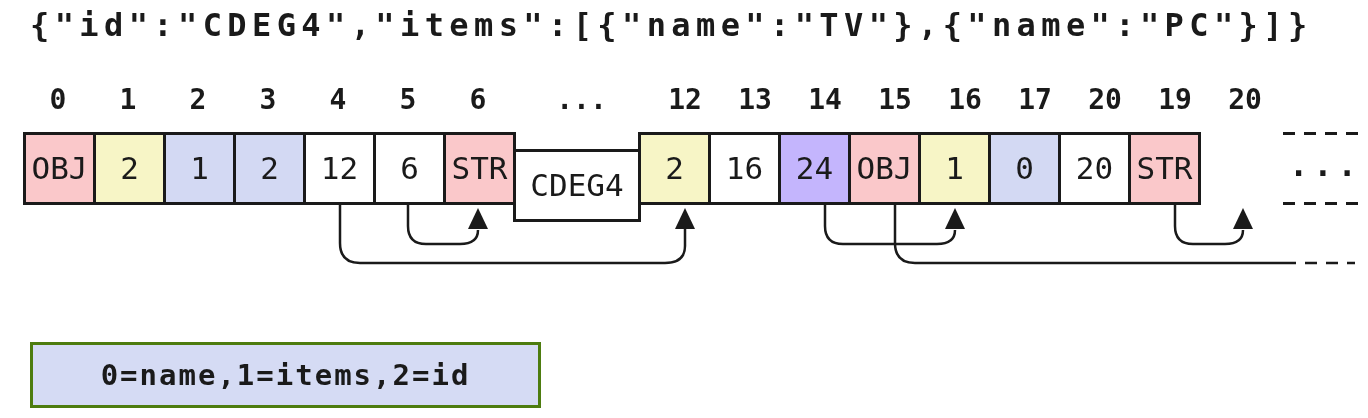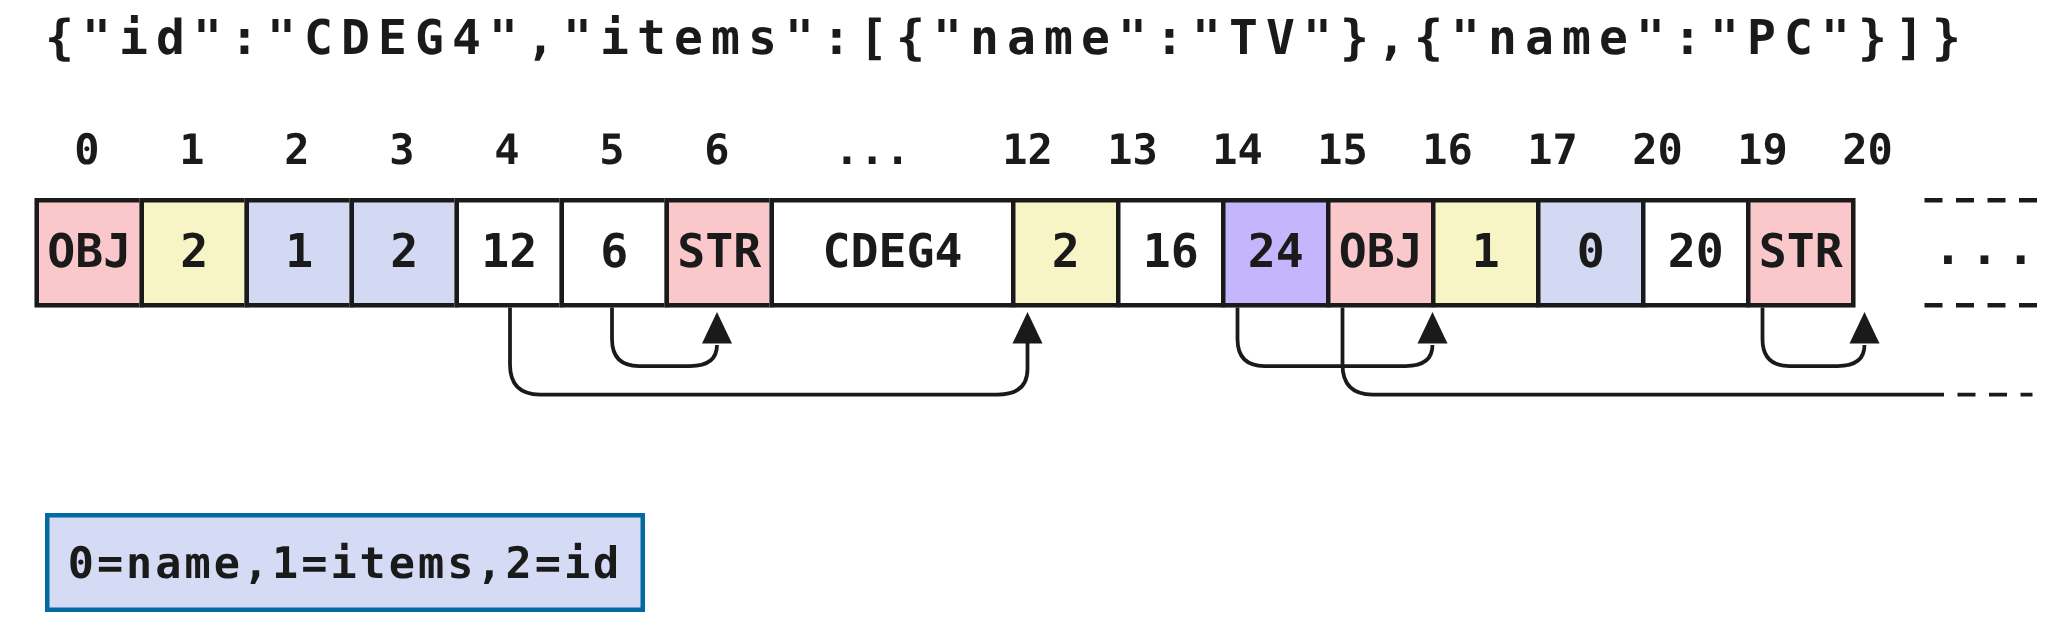--- a/index.html
+++ b/index.html
@@ -15,37 +15,37 @@
     position:absolute;left:23px;top:86px;display:flex;font-size:28px;line-height:28px;font-weight:600;
   }
   .idx{width:70px;text-align:center;flex:0 0 auto;}
   .idx.wide{width:137px;}
   .cells-row{
     position:absolute;left:23px;top:132px;display:flex;
   }
   .cell{
     box-sizing:border-box;width:73px;height:73px;margin-left:-3px;
     border:3px solid #1a1a1a;background:#ffffff;
-    text-align:center;line-height:66px;font-size:31px;font-weight:700;
+    text-align:center;line-height:66px;font-size:31px;font-weight:400;
     flex:0 0 auto;white-space:nowrap;overflow:visible;
   }
   .cell:first-child{margin-left:0;}
-  .cell.wide{width:164px;}
+  .cell.wide{width:128px;margin-top:17px;}
   .cont-ellipsis{
     position:absolute;left:1289px;top:132px;height:73px;line-height:66px;
     font-size:32px;letter-spacing:5px;font-weight:600;
   }
   .arrows-svg{position:absolute;left:0;top:0;pointer-events:none;}
   .dict-label{
     position:absolute;left:30px;top:296px;font-size:30px;line-height:34px;
     letter-spacing:4px;font-weight:600;
   }
   .dict-box{
-    position:absolute;left:30px;top:342px;width:400px;height:66px;box-sizing:border-box;
-    border:3px solid #0369a1;display:flex;align-items:center;justify-content:center;
+    position:absolute;left:30px;top:342px;width:511px;height:66px;box-sizing:border-box;
+    border:3px solid #4d7c0f;display:flex;align-items:center;justify-content:center;
   }
   .dict-entries{font-size:29px;letter-spacing:2px;font-weight:600;}
 </style>
 </head>
 <body>
 
 <div class="stage">
 
   <div class="json-line">{"id":"CDEG4","items":[{"name":"TV"},{"name":"PC"}]}</div>
 

